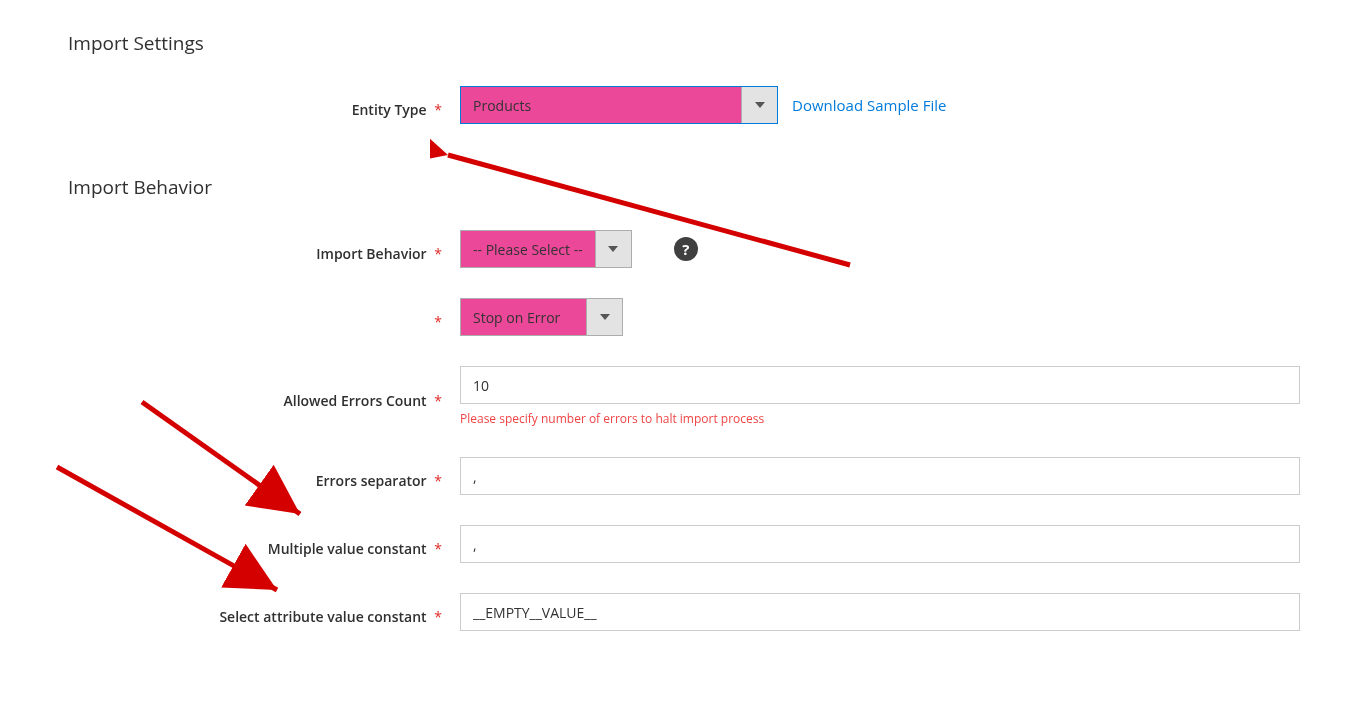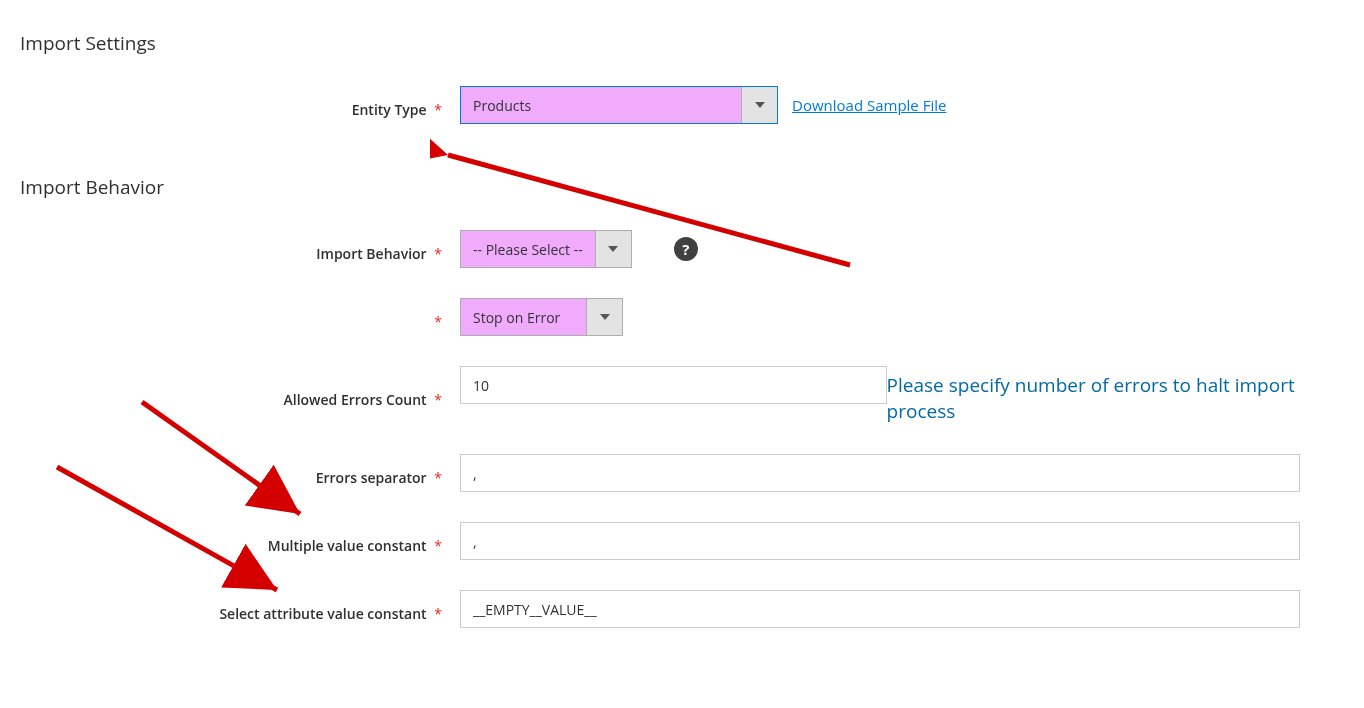--- a/index.html
+++ b/index.html
@@ -13,20 +13,21 @@
       color: #333;
       background: #fff;
       padding: 20px;
     }
     .section-title {
       font-size: 19px;
       font-weight: 400;
       color: #303030;
       margin-bottom: 30px;
       margin-top: 10px;
+      margin-left: 48px;
     }
     .section-title.second {
       margin-top: 50px;
     }
     .field-row {
       display: flex;
       align-items: center;
       margin-bottom: 30px;
     }
     .label-col {
@@ -46,21 +47,21 @@
     .control-col {
       flex: 1;
       display: flex;
       align-items: center;
       gap: 12px;
       flex-wrap: wrap;
     }
     .select-wrap {
       display: flex;
       border: 1px solid #adadad;
-      background: #f0abfc;
+      background: #ec4899;
       height: 38px;
     }
     .select-wrap.focused {
       border-color: #007bdb;
     }
     .select-text {
       padding: 8px 12px;
       min-width: 130px;
       display: flex;
       align-items: center;
@@ -87,21 +88,20 @@
       height: 0;
       border-left: 5px solid transparent;
       border-right: 5px solid transparent;
       border-top: 6px solid #555;
     }
     .link {
       color: #007bdb;
       font-size: 15px;
       cursor: pointer;
       margin-left: 2px;
-      text-decoration: underline;
     }
     .help-icon {
       width: 24px;
       height: 24px;
       border-radius: 50%;
       background: #404040;
       color: #fff;
       font-weight: bold;
       display: flex;
       align-items: center;
@@ -114,28 +114,28 @@
       width: 840px;
       max-width: 100%;
       height: 38px;
       border: 1px solid #ccc;
       padding: 8px 12px;
       font-size: 14px;
       color: #333;
       font-family: inherit;
     }
     .hint {
-      font-size: 19px;
-      color: #0369a1;
+      font-size: 12px;
+      color: #ef4444;
       margin-top: 6px;
       width: 100%;
     }
     .control-stack {
       display: flex;
-      flex-direction: row;
+      flex-direction: column;
       width: 840px;
       max-width: 100%;
     }
     .arrow-svg {
       position: absolute;
       pointer-events: none;
     }
     .page-wrap {
       position: relative;
       width: 1320px;

